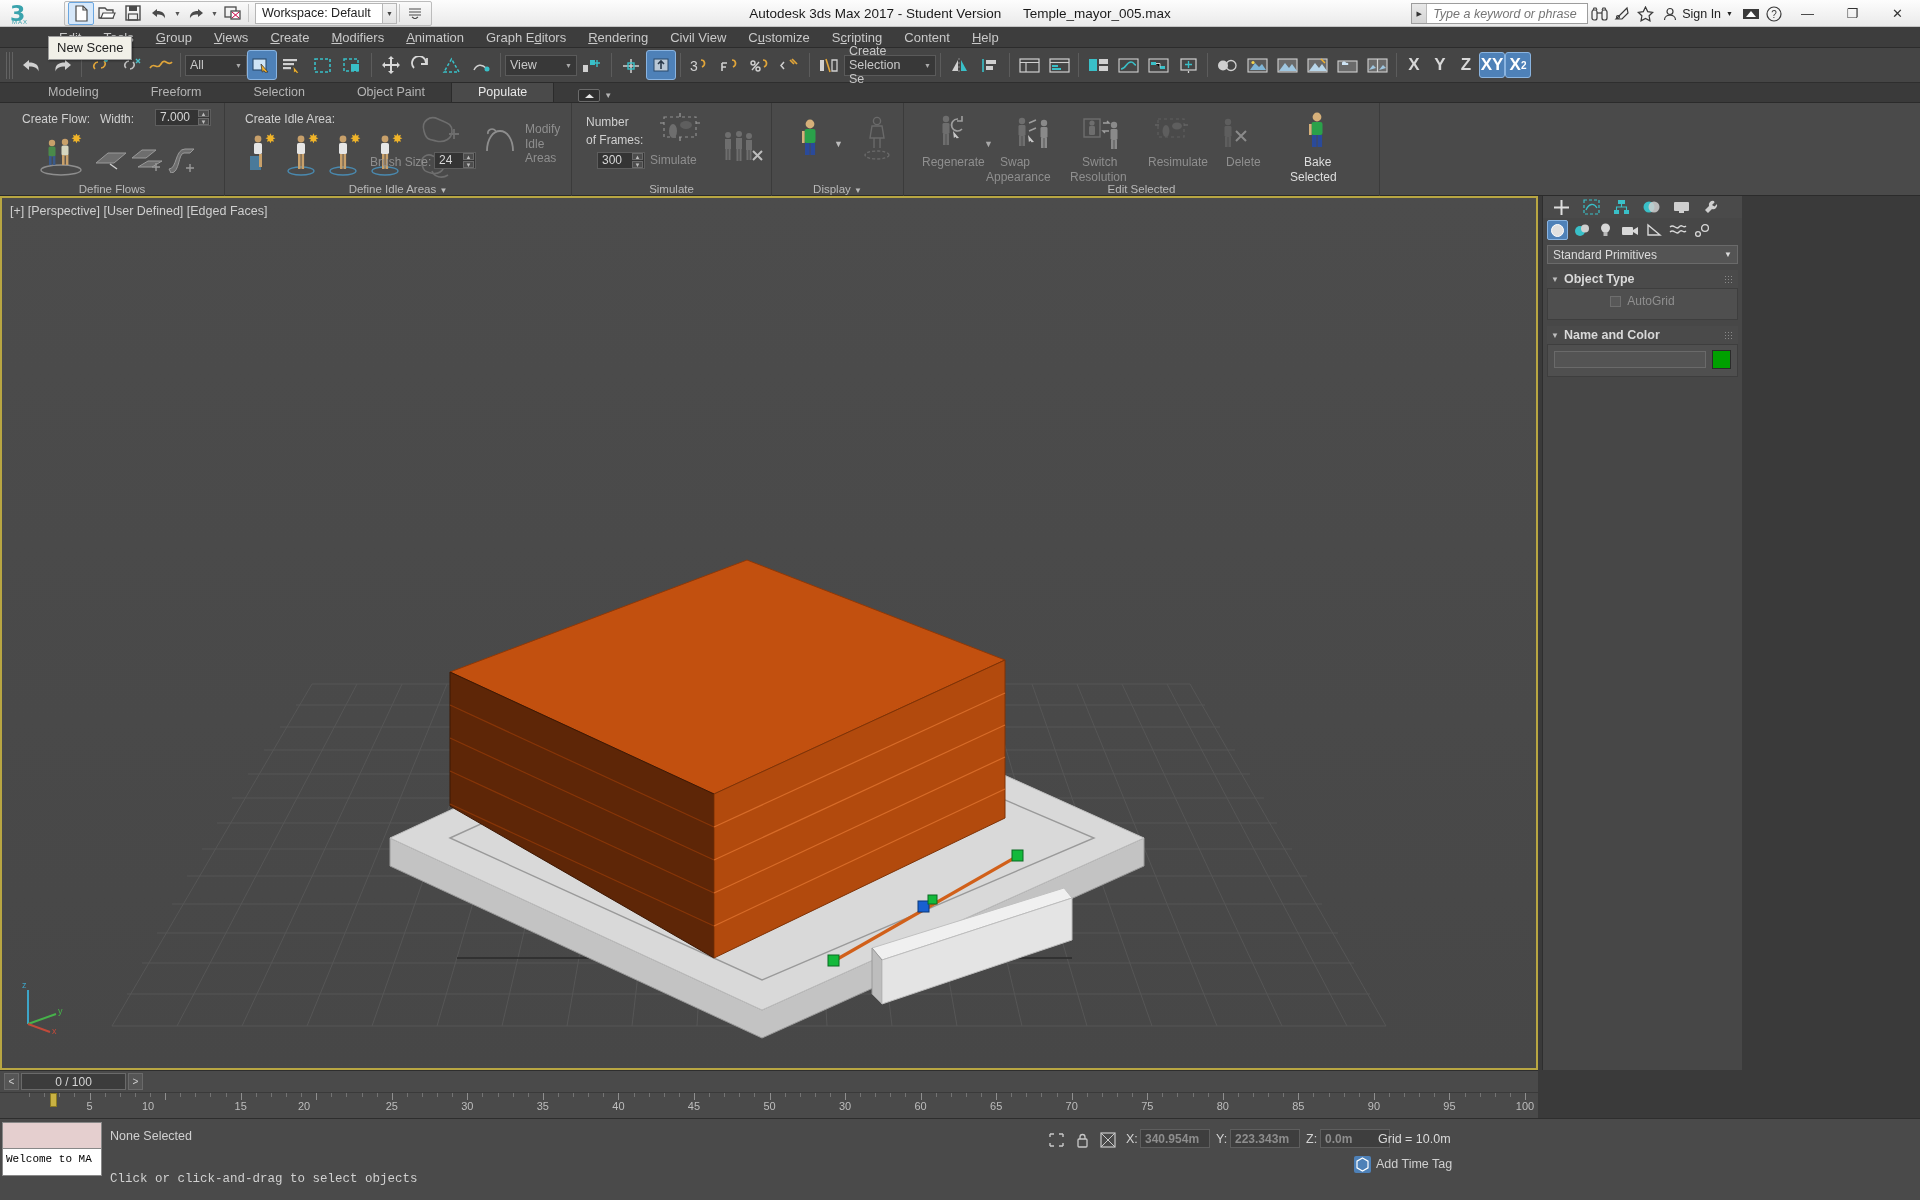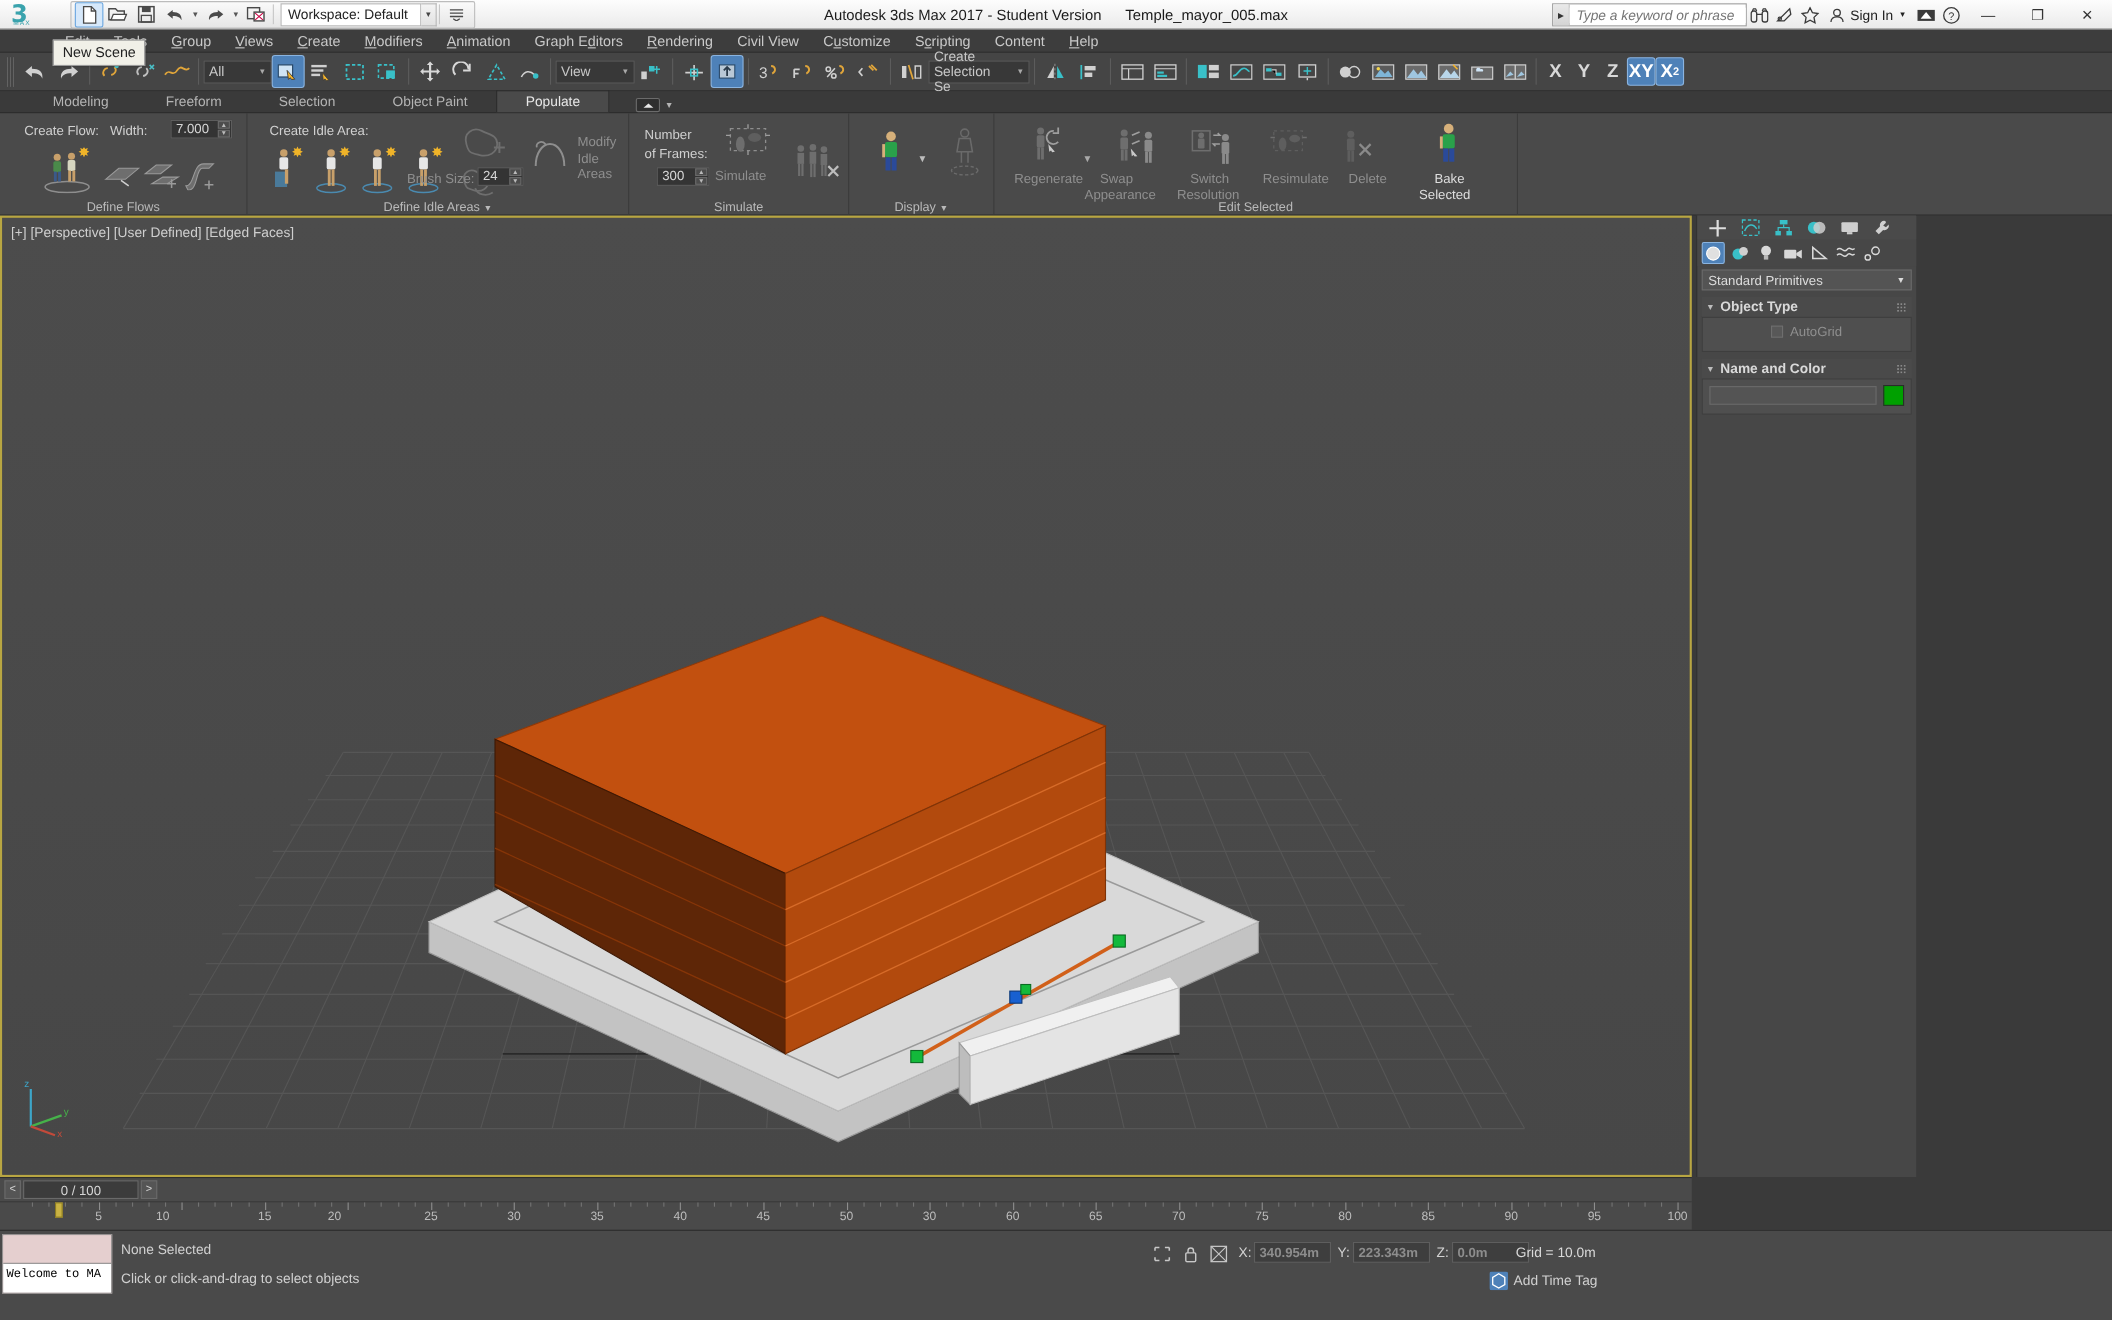--- a/index.html
+++ b/index.html
@@ -1258,21 +1258,21 @@
       <div class="tick" style="left: 1509.89px; height: 4px; background: rgb(115, 115, 115);"></div>
     </div>
 
   <div class="statusbar">
     <div class="mxlistener">
       <div class="mxl-top"></div>
       <div class="mxl-bot">Welcome to MA</div>
     </div>
 
     <div class="statustxt" style="left:110px; top:10px;">None Selected</div>
-    <div class="statustxt" style="left:110px; top:36px;">Click or click-and-drag to select objects</div>
+    <div class="statustxt" style="left:110px; top:53px;font-family:Liberation Mono, monospace;">Click or click-and-drag to select objects</div>
 
     <div class="navicon" style="left:1046px; top:11px;">
       <svg width="17" height="16" viewBox="0 0 17 16">
           <path d="M2 2h4M11 2h4M2 14h4M11 14h4M2 2v3M15 2v3M2 14v-3M15 14v-3" stroke="#c8c8c8" stroke-width="1.4" fill="none"></path>
         </svg>
     </div>
     <div class="navicon" style="left:1072px; top:11px;">
       <svg width="13" height="16" viewBox="0 0 13 16">
           <rect x="2" y="7" width="9" height="8" rx="1" fill="none" stroke="#c8c8c8" stroke-width="1.3"></rect>
           <path d="M4 7V5a2.5 2.5 0 0 1 5 0v2" fill="none" stroke="#c8c8c8" stroke-width="1.3"></path>

